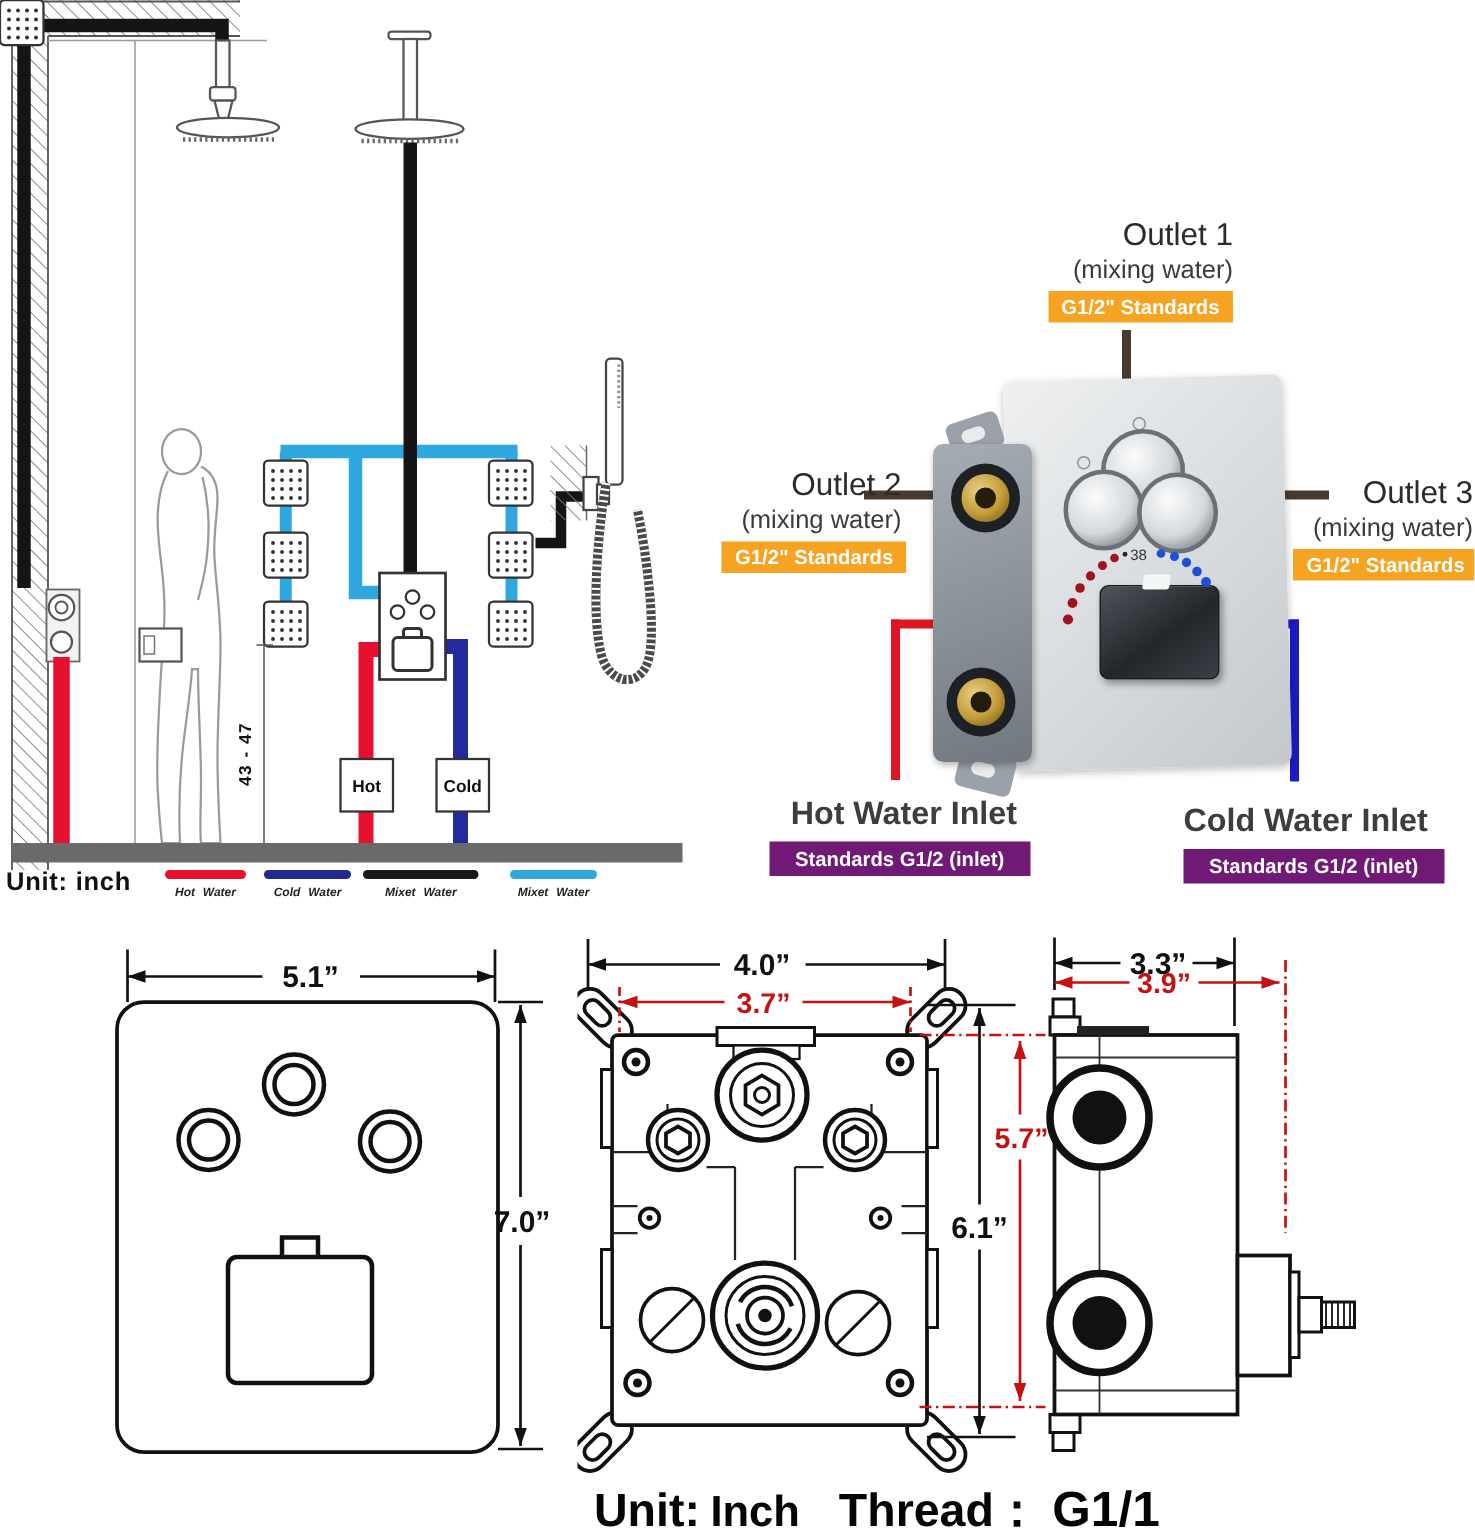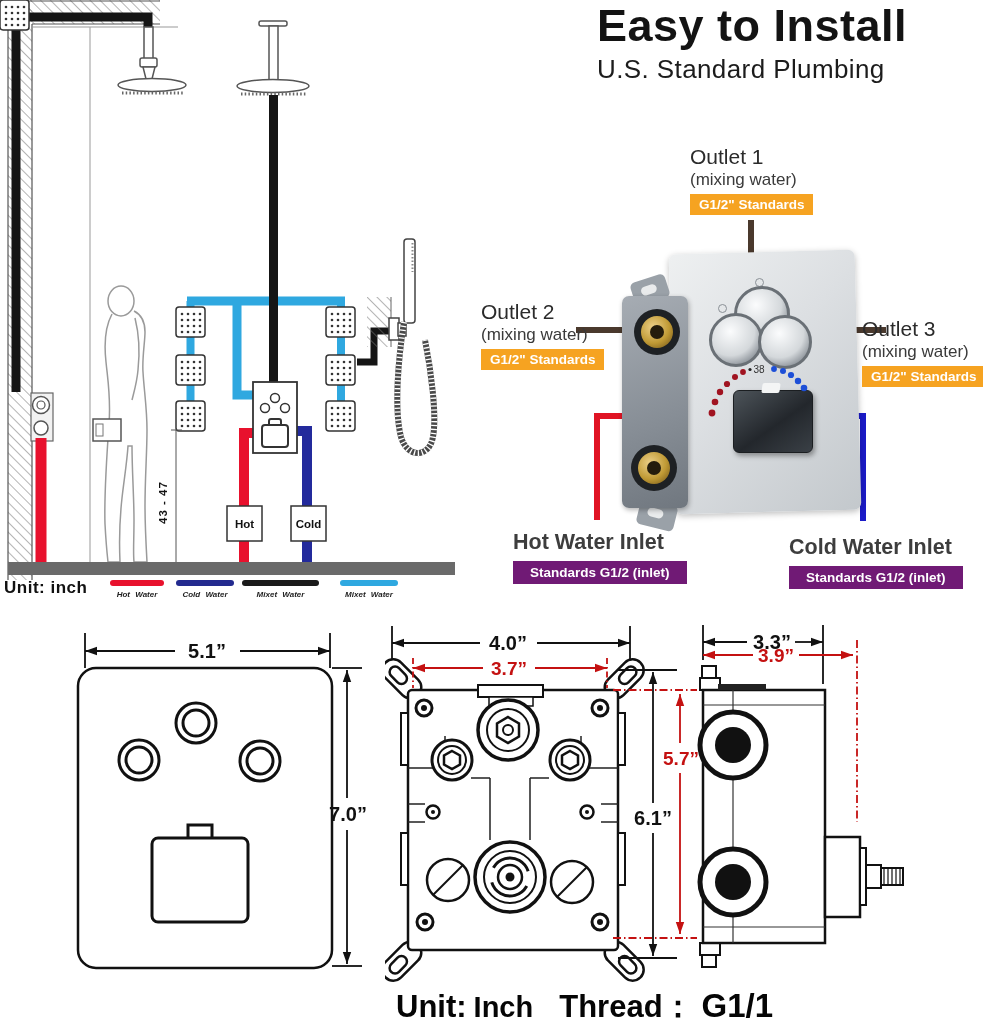--- a/index.html
+++ b/index.html
@@ -3,21 +3,21 @@
 <meta charset="utf-8">
 <style>
   html,body{margin:0;padding:0;background:#fff;}
   body{font-family:"Liberation Sans",sans-serif;}
   #stage{position:relative;width:983px;height:1024px;background:#fff;overflow:hidden;}
   .abs{position:absolute;}
   
   .head-title{font-size:45px;font-weight:600;color:#131313;letter-spacing:.5px;line-height:1.05;}
   .head-sub{font-size:26px;font-weight:400;color:#1c1c1c;letter-spacing:.4px;margin-top:5px;}
   
-  .callout{text-align:left;color:#2e2e2e;}
+  .callout{text-align:right;color:#2e2e2e;}
   .callout .t{font-size:21px;font-weight:500;color:#2b2b2b;white-space:nowrap;}
   .callout .s{font-size:17px;color:#3a3a3a;white-space:nowrap;margin-top:1px;}
   .badge-orange{display:inline-block;background:#f6a321;color:#fff;font-size:13.5px;font-weight:700;
      padding:3px 9px;margin-top:4px;white-space:nowrap;}
   .inlet .t{font-size:21.5px;color:#3d3d3d;font-weight:700;white-space:nowrap;}
   .badge-black{display:inline-block;background:#701a75;color:#fff;font-size:13.5px;font-weight:700;
      padding:4px 17px;margin-top:6px;white-space:nowrap;}
   .cline{background:#4a392d;}
   .rline{background:#e01424;}
   .bline{background:#1b1bc8;}
@@ -199,24 +199,20 @@
   </div>
   <div class="leg-item" style="left:242px;top:580px;width:77px">
     <div class="leg-bar c-black"></div>
     <div class="leg-label">Mixet Water</div>
   </div>
   <div class="leg-item" style="left:340px;top:580px;width:58px">
     <div class="leg-bar c-cyan"></div>
     <div class="leg-label">Mixet Water</div>
   </div>
 
-  <div class="abs" style="left:597px;top:2px">
-    <div class="head-title">Easy to Install</div>
-    <div class="head-sub">U.S. Standard Plumbing</div>
-  </div>
 
   <div class="abs cline" style="left:748px;top:220px;width:6px;height:36px"></div>
   <div class="abs cline" style="left:576px;top:327px;width:54px;height:6px"></div>
   <div class="abs cline" style="left:852px;top:327px;width:34px;height:6px"></div>
   <div class="abs rline" style="left:594px;top:413px;width:42px;height:6px"></div>
   <div class="abs rline" style="left:594px;top:413px;width:6px;height:107px"></div>
   <div class="abs bline" style="left:836px;top:413px;width:30px;height:6px"></div>
   <div class="abs bline" style="left:860px;top:413px;width:6px;height:108px"></div>
 
   <div class="abs plate" style="left:672px;top:252px;width:186px;height:260px"></div>
@@ -261,21 +257,21 @@
   <div class="abs port" style="left:631px;top:445px;width:46px;height:46px">
     <span class="brass"></span>
       <span class="hole"></span>
   </div>
 
   <div class="abs callout" style="left:690px;top:145px;width:132px">
     <div class="t">Outlet 1</div>
     <div class="s">(mixing water)</div>
     <span class="badge-orange">G1/2" Standards</span>
   </div>
-  <div class="abs callout" style="left:481px;top:300px;width:120px">
+  <div class="abs callout" style="left:481px;top:312px;width:120px">
     <div class="t">Outlet 2</div>
     <div class="s">(mixing water)</div>
     <span class="badge-orange">G1/2" Standards</span>
   </div>
   <div class="abs callout" style="left:862px;top:317px;width:120px">
     <div class="t">Outlet 3</div>
     <div class="s">(mixing water)</div>
     <span class="badge-orange">G1/2" Standards</span>
   </div>
   <div class="abs callout inlet" style="left:513px;top:530px;width:165px">

